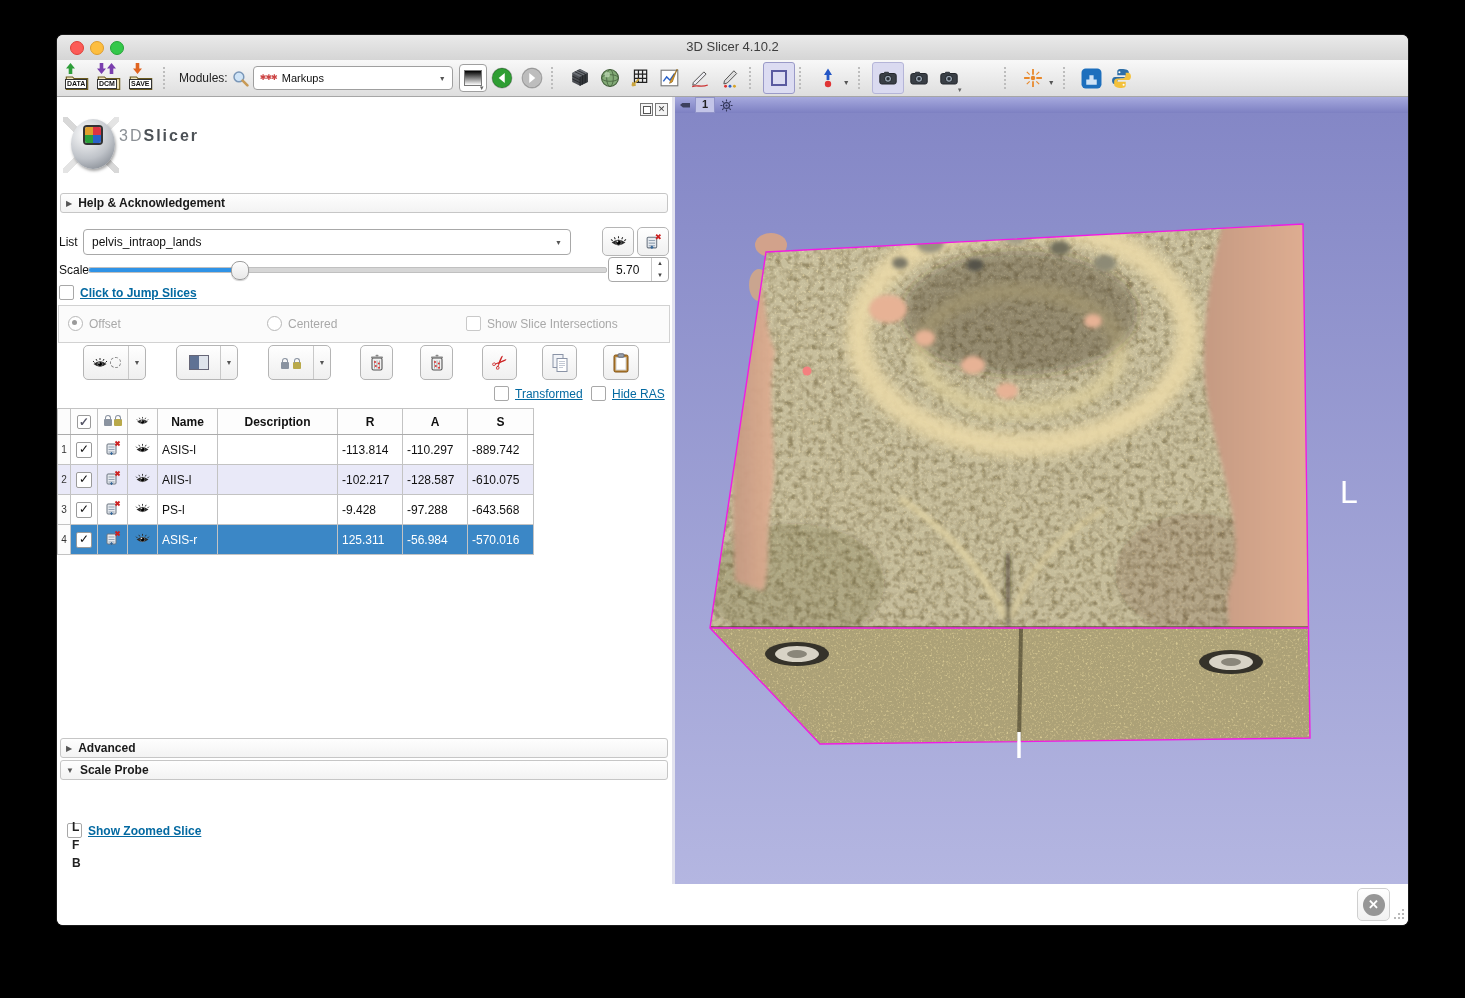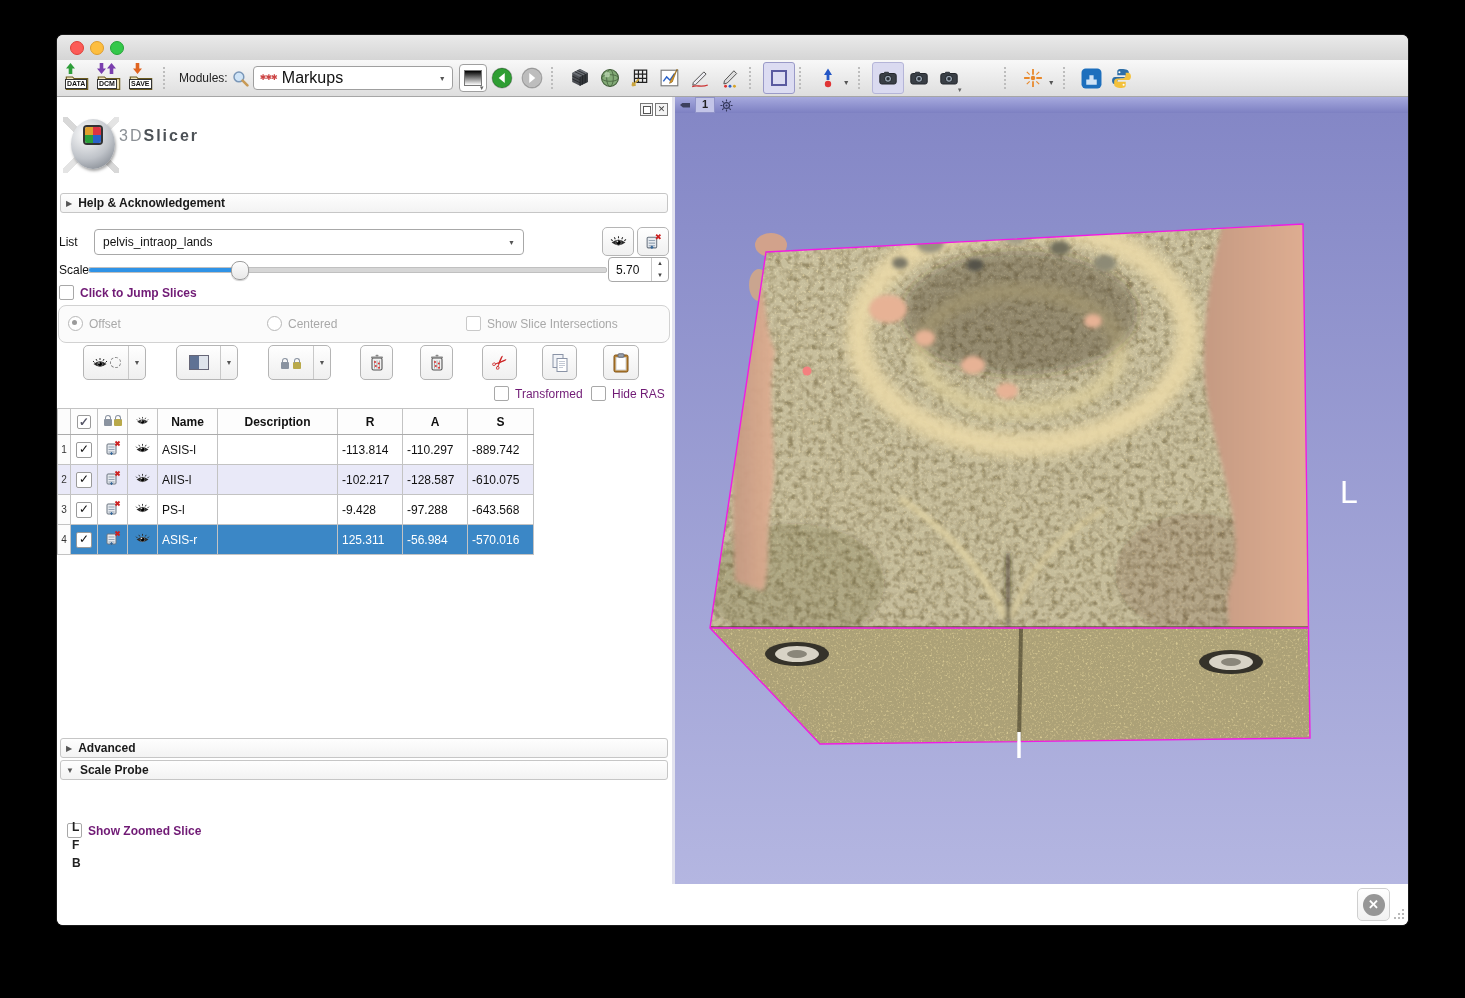--- a/index.html
+++ b/index.html
@@ -25,21 +25,21 @@
   .tb-sep{width:5px;height:22px;border-left:2px dotted #bdbdbd;margin:0 7px 0 4px;}
   .tb-btn{position:relative;width:30px;height:30px;display:flex;align-items:center;justify-content:center;flex:0 0 auto;}
   .folder-btn{position:relative;width:28px;height:30px;margin-right:4px;}
   .folder-btn svg.f{position:absolute;left:1px;bottom:2px;width:26px;height:18px;}
   .folder-label{position:absolute;left:2px;bottom:4px;background:#fff;border:1px solid #333;
                 font-size:7px;font-weight:bold;padding:0 1px;line-height:8px;color:#111;}
   .f-arrow{position:absolute;top:0;width:9px;height:11px;}
   .modules-label{font-size:12px;color:#222;margin:0 4px 0 2px;}
   .module-combo{display:flex;align-items:center;width:200px;height:24px;background:#fff;
                 border:1px solid #9f9f9f;border-radius:4px;margin-left:4px;padding:0 6px;box-sizing:border-box;}
-  .module-combo .combo-text{flex:1;font-size:16px;color:#111;margin-left:5px;}
+  .module-combo .combo-text{flex:1;font-size:11px;color:#111;margin-left:5px;}
   .combo-arrow{font-size:7px;color:#555;}
   .ast{color:#cc4444;font-size:8px;line-height:6px;letter-spacing:-1px;}
   .wl-btn{width:26px;height:26px;border:1px solid #9f9f9f;border-radius:4px;background:#fff;
           display:flex;align-items:center;justify-content:center;position:relative;margin-left:6px;}
   .wl-grad{width:16px;height:14px;background:linear-gradient(#000,#fff);border:1px solid #777;}
   .mini-drop{position:absolute;right:1px;bottom:0px;font-size:6px;color:#666;}
   .ic18{width:20px;height:20px;}
   .ic22{width:22px;height:22px;}
 
   
@@ -72,22 +72,22 @@
   .slider-handle{position:absolute;top:-7px;width:16px;height:17px;border-radius:8px;
                  background:linear-gradient(#fdfdfd,#e8e8e8);border:1px solid #9d9d9d;box-shadow:0 1px 1px rgba(0,0,0,.2);}
   .spinbox{position:absolute;width:61px;height:25px;border:1px solid #a8a8a8;border-radius:4px;background:#fff;
            display:flex;align-items:center;box-sizing:border-box;}
   .spinbox .val{flex:1;font-size:12px;color:#111;padding-left:7px;}
   .spin-arrows{width:16px;height:100%;border-left:1px solid #c9c9c9;display:flex;flex-direction:column;}
   .spin-arrows span{flex:1;font-size:6px;color:#444;text-align:center;line-height:11px;}
   .cb{display:inline-flex;align-items:center;position:absolute;}
   .cb .box{width:13px;height:13px;border:1px solid #a8a8a8;border-radius:2px;background:#fff;
            font-size:11px;line-height:12px;text-align:center;color:#222;}
-  .cb .cblabel{font-size:12px;color:#701a75;margin-left:6px;}
-  .groupbox{position:absolute;border:1px solid #d2d2d2;border-radius:8px;background:#fbfbfb;}
+  .cb .cblabel{font-size:12px;color:#0369a1;margin-left:6px;text-decoration:underline;}
+  .groupbox{position:absolute;border:1px solid #d2d2d2;border-radius:0;background:#fbfbfb;}
   .radio{display:inline-flex;align-items:center;position:absolute;top:10px;}
   .radio .dot{width:13px;height:13px;border-radius:50%;border:1px solid #b8b8b8;background:#fff;position:relative;}
   .radio.checked .dot::after{content:"";position:absolute;left:3px;top:3px;width:5px;height:5px;border-radius:50%;background:#9b9b9b;}
   .radio .rlabel,.disabled-label{font-size:12px;color:#a9a9a9;margin-left:6px;}
   .disabled .box{border-color:#c9c9c9;}
   .act-btn{position:absolute;top:0;height:35px;border:1px solid #b5b5b5;border-radius:5px;
            background:linear-gradient(#ffffff,#efefef);display:flex;align-items:center;box-sizing:border-box;}
   .act-main{flex:1;display:flex;align-items:center;justify-content:center;height:100%;}
   .act-drop{width:16px;height:100%;border-left:1px solid #c9c9c9;display:flex;align-items:center;justify-content:center;
             font-size:7px;color:#555;}
@@ -255,20 +255,21 @@
   </defs>
 </svg>
 
 <div class="stage">
   <div class="window">
 
     <div class="titlebar">
       <span class="tl red"></span>
       <span class="tl yel"></span>
       <span class="tl grn"></span>
+      <div class="title-text">3D Slicer 4.10.2</div>
     </div>
 
     <div class="toolbar">
       <div class="folder-btn">
         <svg class="f">
             <use href="#ic-folder"></use>
           </svg>
         <svg class="f-arrow" style="left:3px;color:#2e9e3a">
             <use href="#ic-arrow"></use>
           </svg>
@@ -418,21 +419,21 @@
         <span class="logo-core"></span>
       </div>
       <div class="logo-text"><span>3D</span><b>Slicer</b></div>
 
       <div class="sect" style="top:96px">
         <span class="tri">▶</span>
         <span class="lbl">Help &amp; Acknowledgement</span>
       </div>
 
       <span class="formlabel abs" style="left:2px;top:138px">List</span>
-      <div class="combo" style="left:37px;top:132px;width:430px">
+      <div class="combo" style="left:26px;top:132px;width:488px">
         <span class="combo-text">pelvis_intraop_lands</span>
         <span class="combo-arrow">▼</span>
       </div>
       <div class="sqbtn" style="left:545px;top:130px">
         <svg width="17" height="13">
             <use href="#ic-eye"></use>
           </svg>
       </div>
       <div class="sqbtn" style="left:580px;top:130px">
         <svg width="17" height="17">

